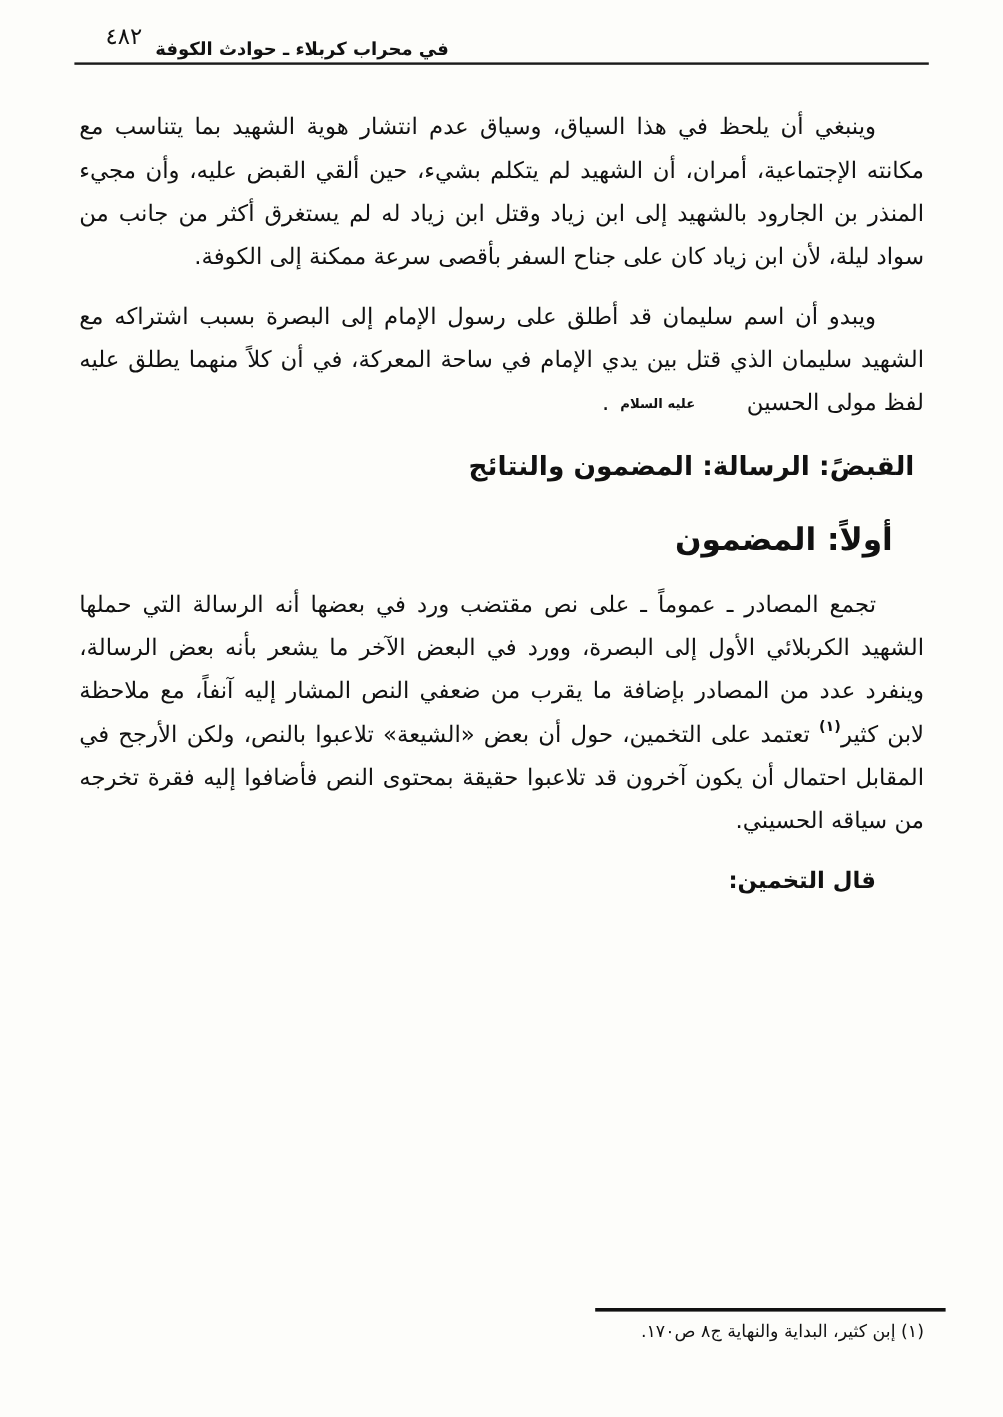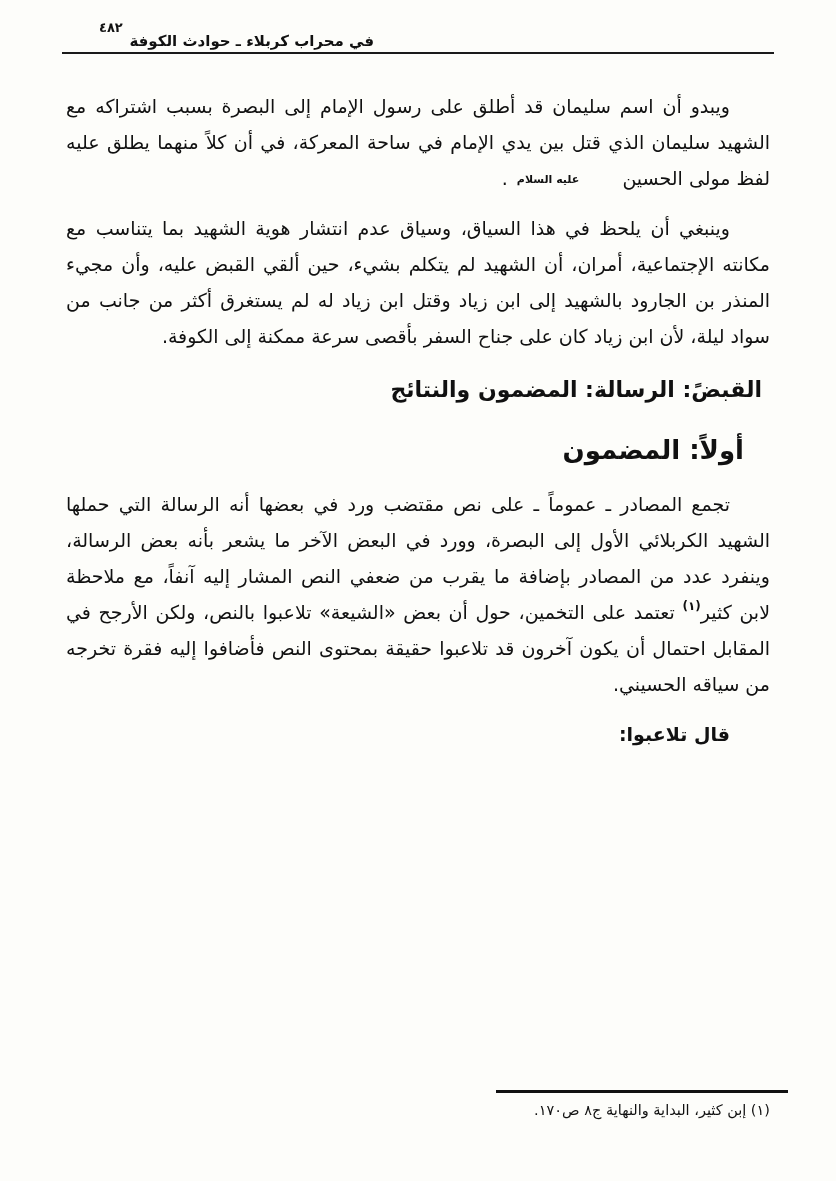--- a/index.html
+++ b/index.html
@@ -34,24 +34,24 @@
   .header-title {
     position: absolute;
     right: 400px;
     top: 12px;
     font-size: 15px;
     font-weight: bold;
     white-space: nowrap;
   }
   .header-pagenum {
     position: absolute;
-    left: 37px;
+    left: 26px;
     top: 0;
-    font-size: 13px;
-    font-weight: bold;
+    font-size: 19px;
+    font-weight: normal;
     letter-spacing: 2px;
   }
   .header-rule {
     height: 0;
     border-top: 2px solid #1a1a1a;
     margin: 2px 38px 0 38px;
   }
 
   
   .text-block {
@@ -122,32 +122,32 @@
   <div class="page-inner">
 
     <div class="running-header">
       <div class="header-title">في محراب كربلاء ـ حوادث الكوفة</div>
       <div class="header-pagenum">٤٨٢</div>
     </div>
     <div class="header-rule"></div>
 
     <div class="text-block">
 
+      <p class="para">وينبغي أن يلحظ في هذا السياق، وسياق عدم انتشار هوية الشهيد بما يتناسب مع مكانته الإجتماعية، أمران، أن الشهيد لم يتكلم بشيء، حين ألقي القبض عليه، وأن مجيء المنذر بن الجارود بالشهيد إلى ابن زياد وقتل ابن زياد له لم يستغرق أكثر من جانب من سواد ليلة، لأن ابن زياد كان على جناح السفر بأقصى سرعة ممكنة إلى الكوفة.</p>
+
       <p class="para"><span>ويبدو أن اسم سليمان قد أطلق على رسول الإمام إلى البصرة بسبب اشتراكه مع الشهيد سليمان الذي قتل بين يدي الإمام في ساحة المعركة، في أن كلاً منهما يطلق عليه لفظ مولى الحسين</span><span class="honorific">عليه السلام</span><span> .</span></p>
-
-      <p class="para">وينبغي أن يلحظ في هذا السياق، وسياق عدم انتشار هوية الشهيد بما يتناسب مع مكانته الإجتماعية، أمران، أن الشهيد لم يتكلم بشيء، حين ألقي القبض عليه، وأن مجيء المنذر بن الجارود بالشهيد إلى ابن زياد وقتل ابن زياد له لم يستغرق أكثر من جانب من سواد ليلة، لأن ابن زياد كان على جناح السفر بأقصى سرعة ممكنة إلى الكوفة.</p>
 
 
       <h2 class="section-heading">القبضً: الرسالة: المضمون والنتائج</h2>
 
       <h3 class="sub-heading">أولاً: المضمون</h3>
 
       <p class="para"><span>تجمع المصادر ـ عموماً ـ على نص مقتضب ورد في بعضها أنه الرسالة التي حملها الشهيد الكربلائي الأول إلى البصرة، وورد في البعض الآخر ما يشعر بأنه بعض الرسالة، وينفرد عدد من المصادر بإضافة ما يقرب من ضعفي النص المشار إليه آنفاً، مع ملاحظة لابن كثير</span><sup class="fn-ref">(١)</sup><span> تعتمد على التخمين، حول أن بعض «الشيعة» تلاعبوا بالنص، ولكن الأرجح في المقابل احتمال أن يكون آخرون قد تلاعبوا حقيقة بمحتوى النص فأضافوا إليه فقرة تخرجه من سياقه الحسيني.</span></p>
 
-      <p class="para bold">قال تلاعبوا:</p>
+      <p class="para bold">قال التخمين:</p>
 
 
     </div>
 
     <div class="footnote-area">
       <div class="footnote-rule"></div>
       <div class="footnote-text">(١) إبن كثير، البداية والنهاية ج٨ ص١٧٠.</div>
     </div>
 
   </div>

